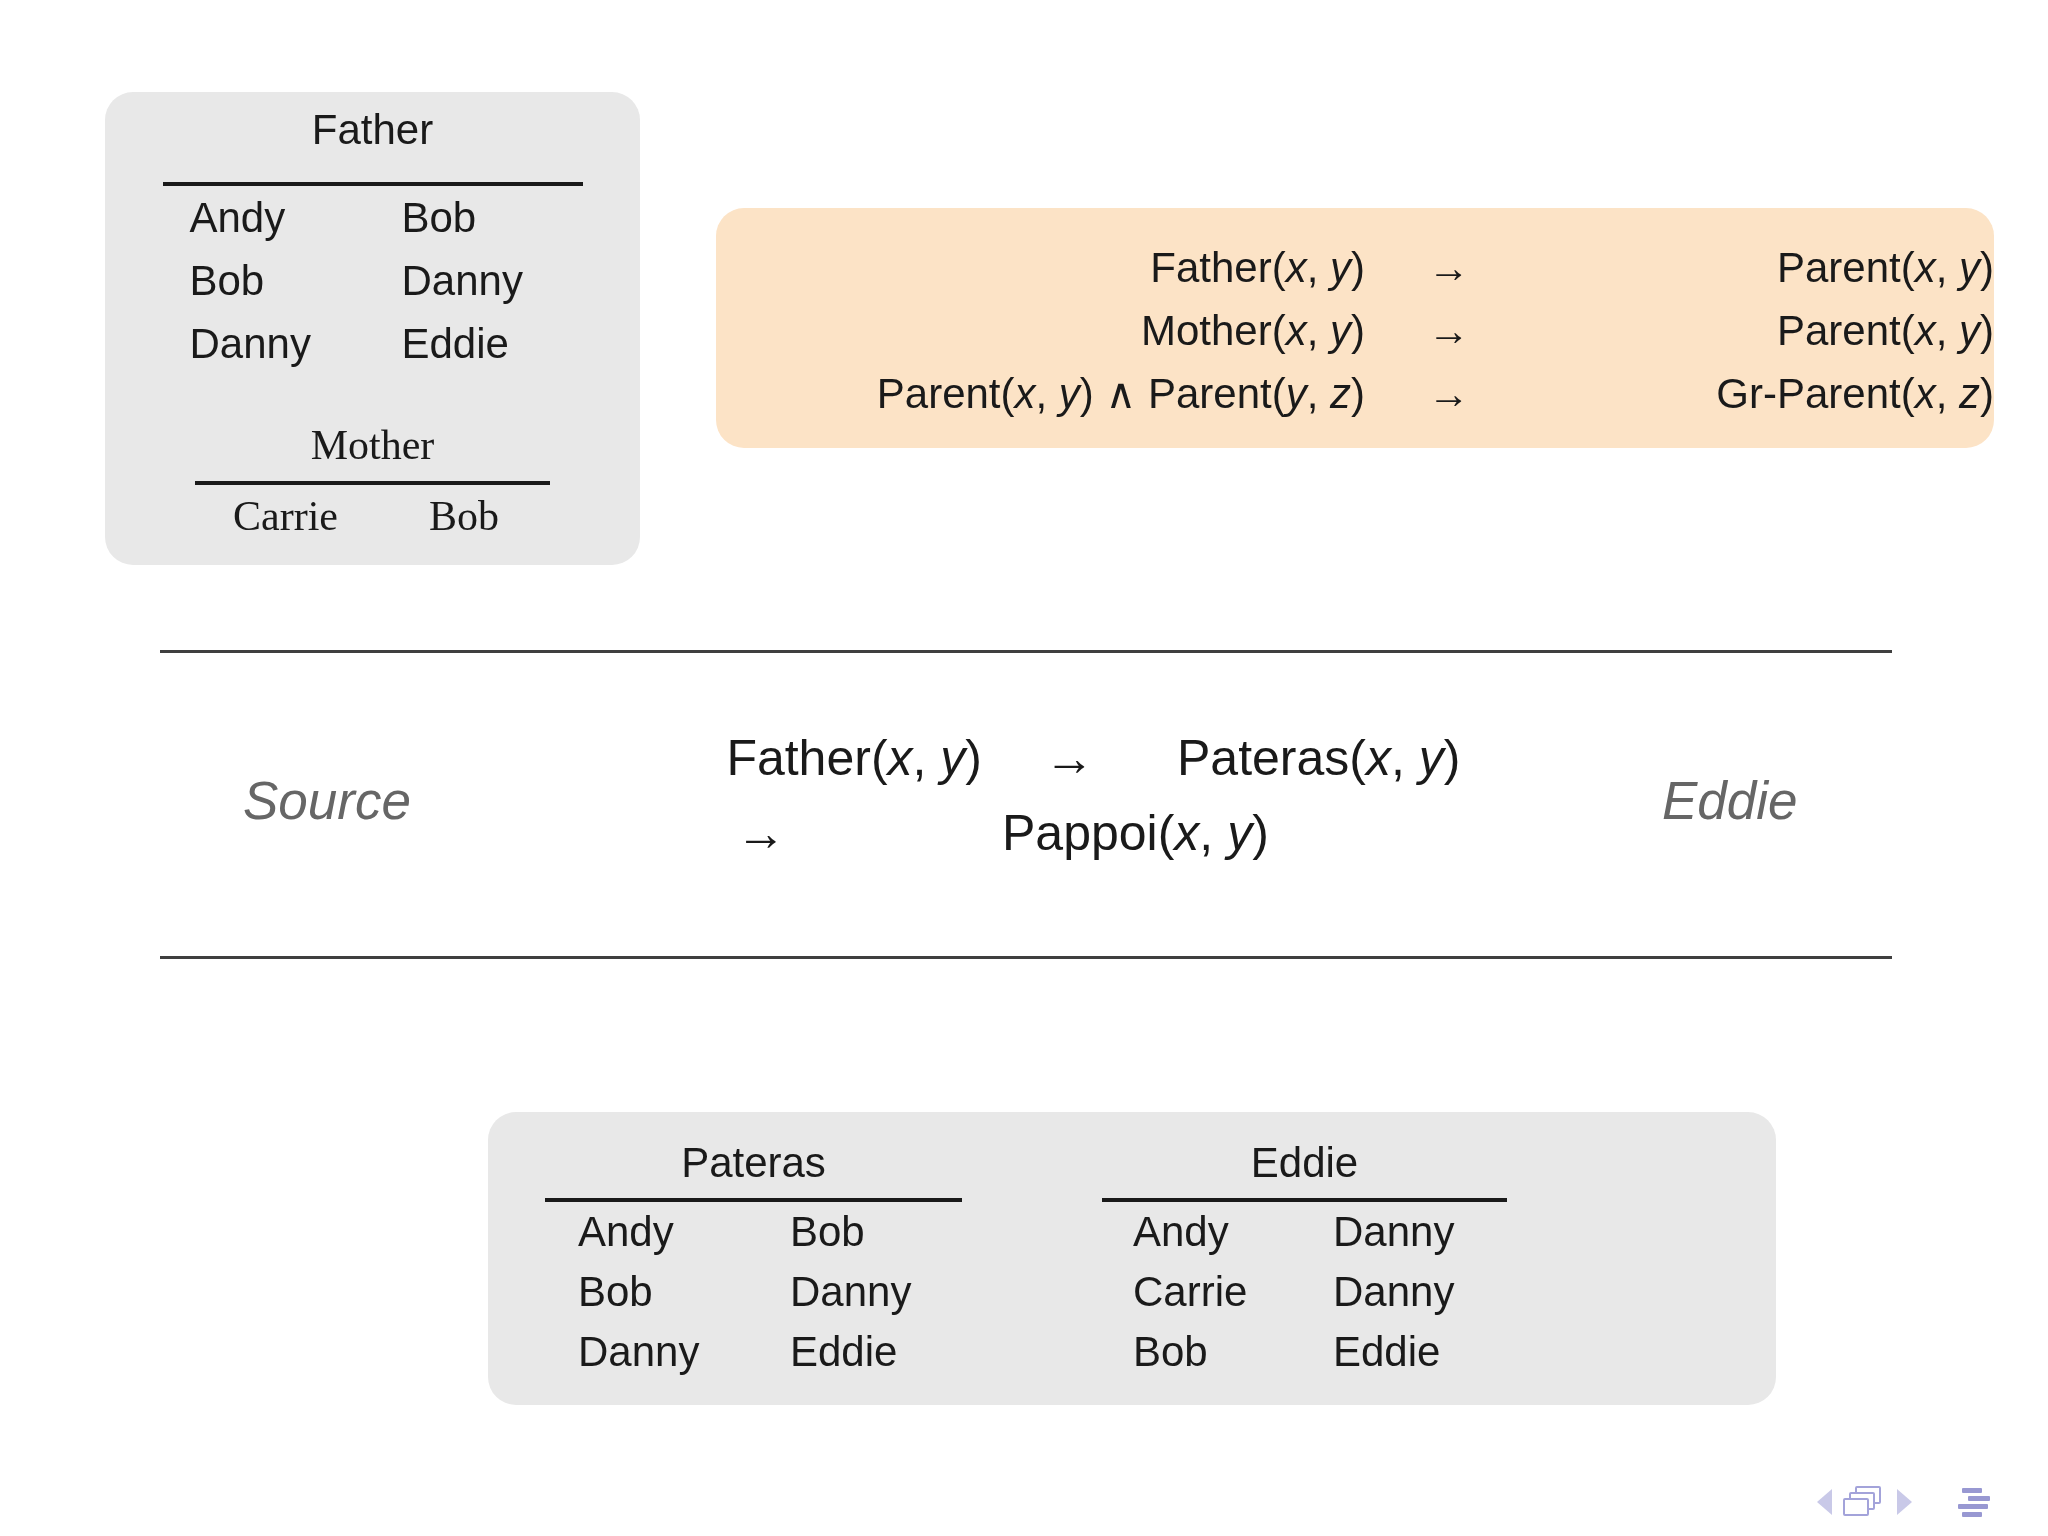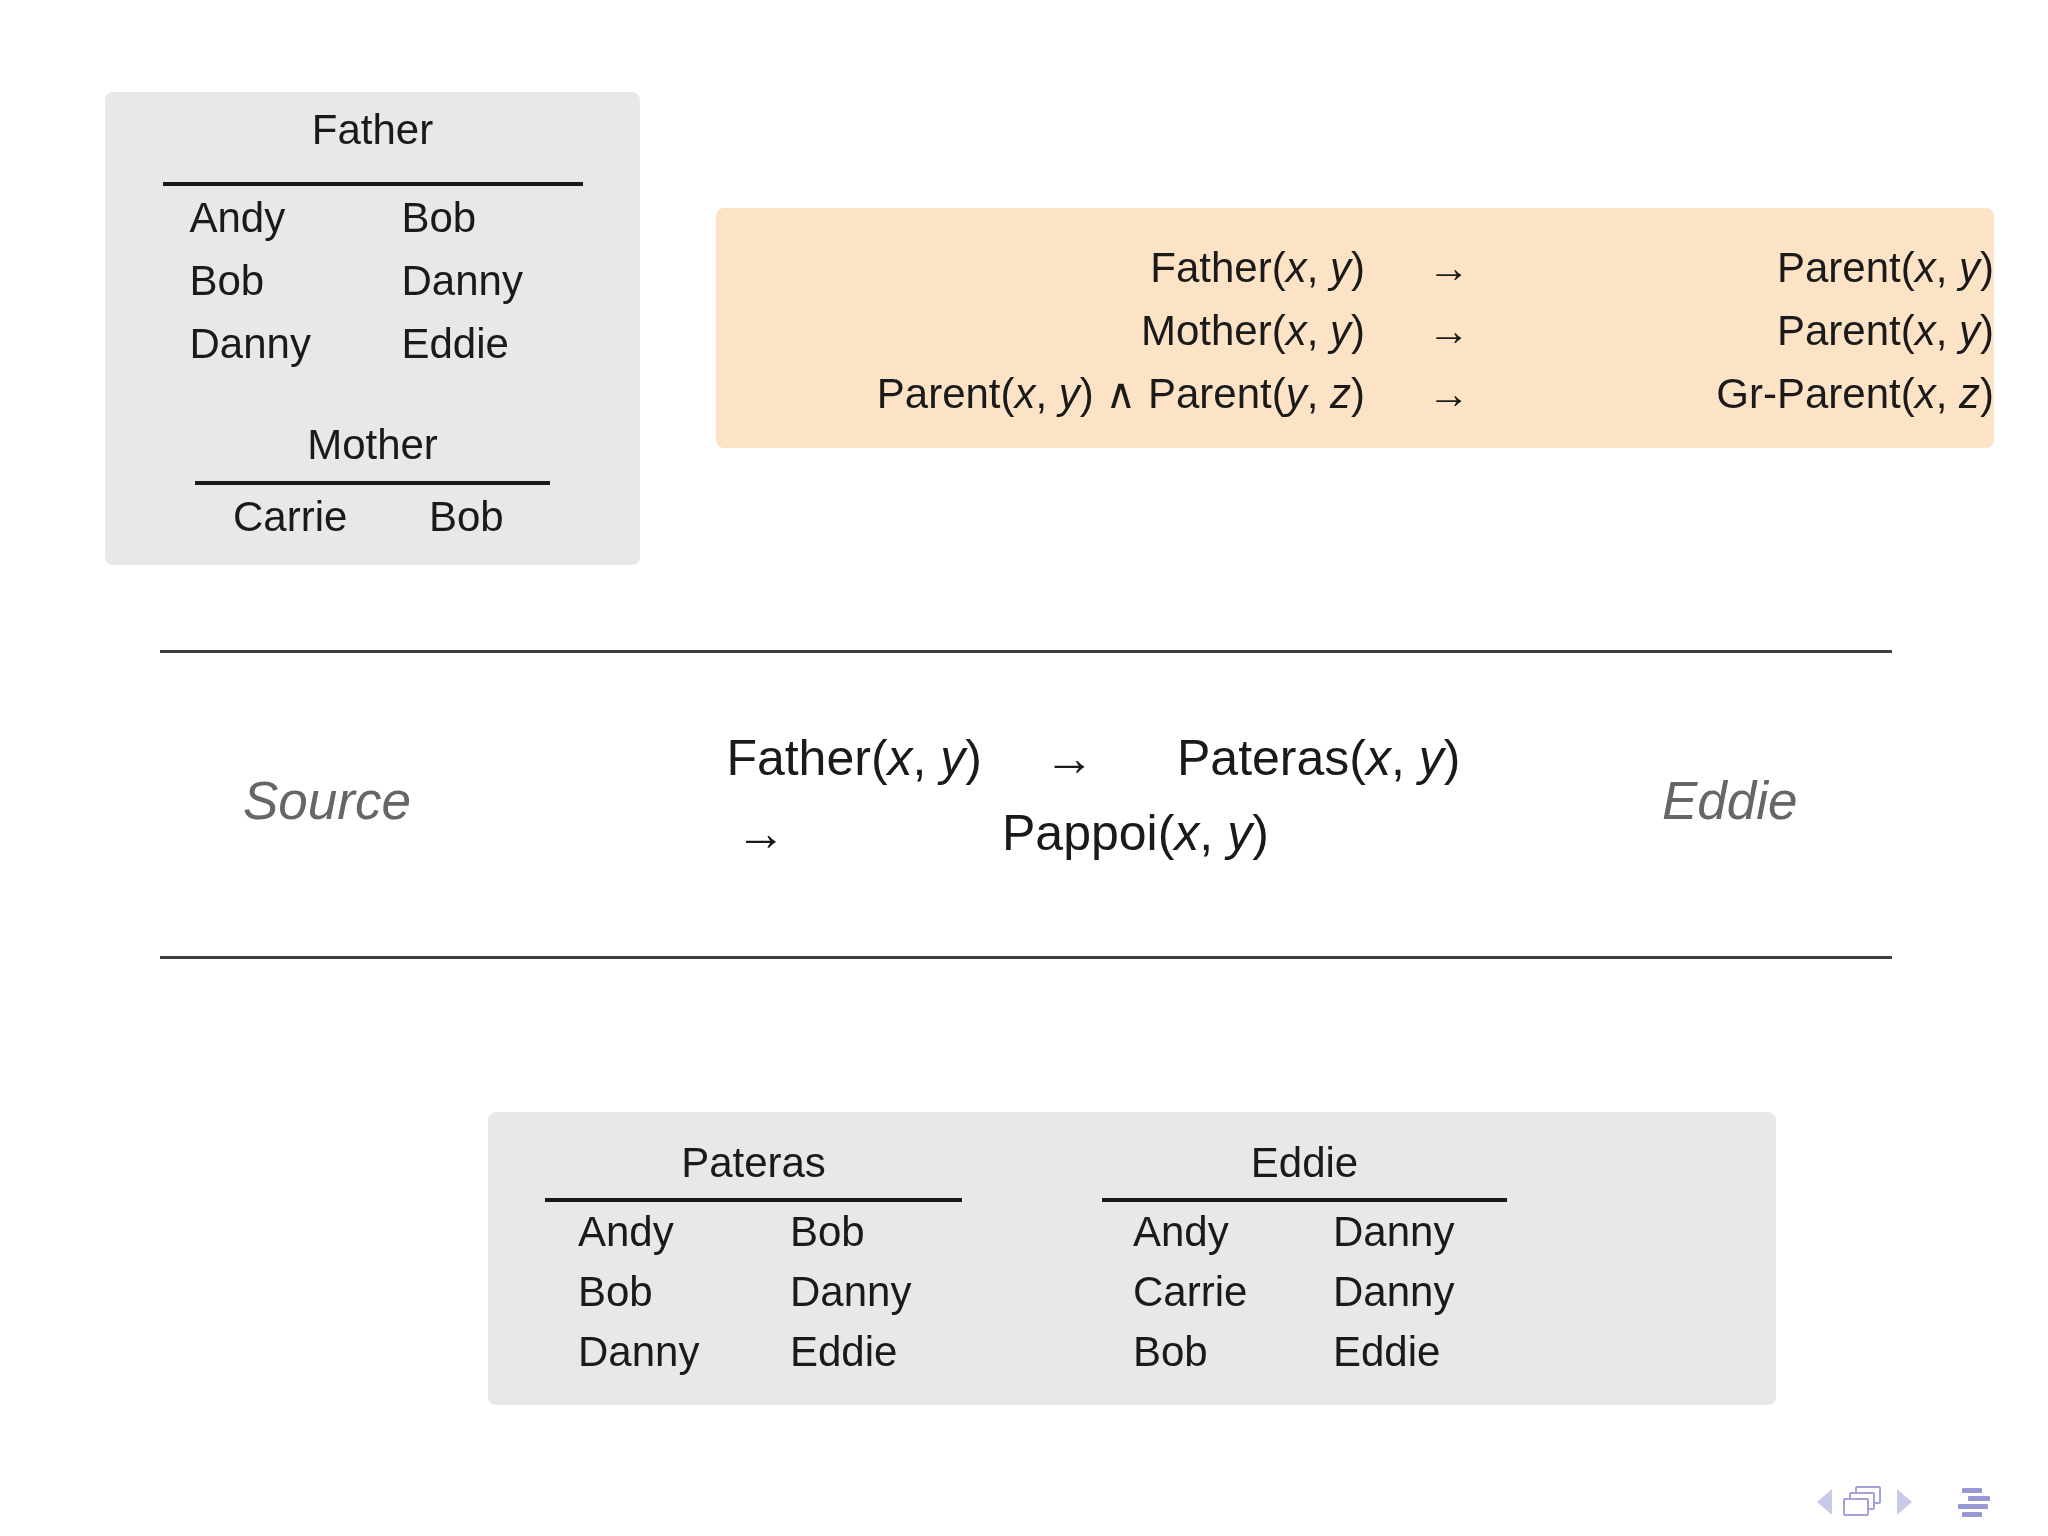--- a/index.html
+++ b/index.html
@@ -5,35 +5,35 @@
   html,body{margin:0;padding:0;}
   body{
     width:2048px;height:1536px;position:relative;overflow:hidden;
     background:#ffffff;
     font-family:"Liberation Sans","DejaVu Sans",sans-serif;
     color:var(--text,#1a1a1a);
   }
   .slide{position:absolute;inset:0;}
 
   
-  .box{position:absolute;border-radius:8px;}
+  .box{position:absolute;border-radius:28px;}
   .box.gray{background:var(--box_gray,#e8e8e8);}
   .box.orange{background:var(--box_orange,#fce3c6);}
 
   
   .rel-title{font-size:42px;line-height:48px;text-align:center;white-space:nowrap;}
   .rel-rule{height:4px;background:var(--table_rule,#1a1a1a);}
   .rel-rows{display:grid;font-size:42px;line-height:63px;white-space:nowrap;}
 
   
   .top-box{left:105px;top:92px;width:535px;height:473px;}
   .father-block{width:420px;margin:0 auto;padding-top:14px;}
   .father-block .rel-rule{margin-top:28px;}
   .father-rows{padding-left:27px;grid-template-columns:212px auto;}
-  .mother-block{width:355px;margin:46px auto 12px;}
+  .mother-block{width:355px;margin:46px auto 12px;font-family:Liberation Serif, serif;}
   .mother-block .rel-rule{margin-top:12px;}
   .mother-rows{padding-left:38px;grid-template-columns:196px auto;}
 
   
   .rules-box{left:716px;top:208px;width:1278px;height:240px;}
   .rules-grid{
     display:grid;grid-template-columns:649px 167px auto;
     padding-top:28px;font-size:42px;line-height:63px;white-space:nowrap;
   }
   .rules-grid .lhs{text-align:right;}

